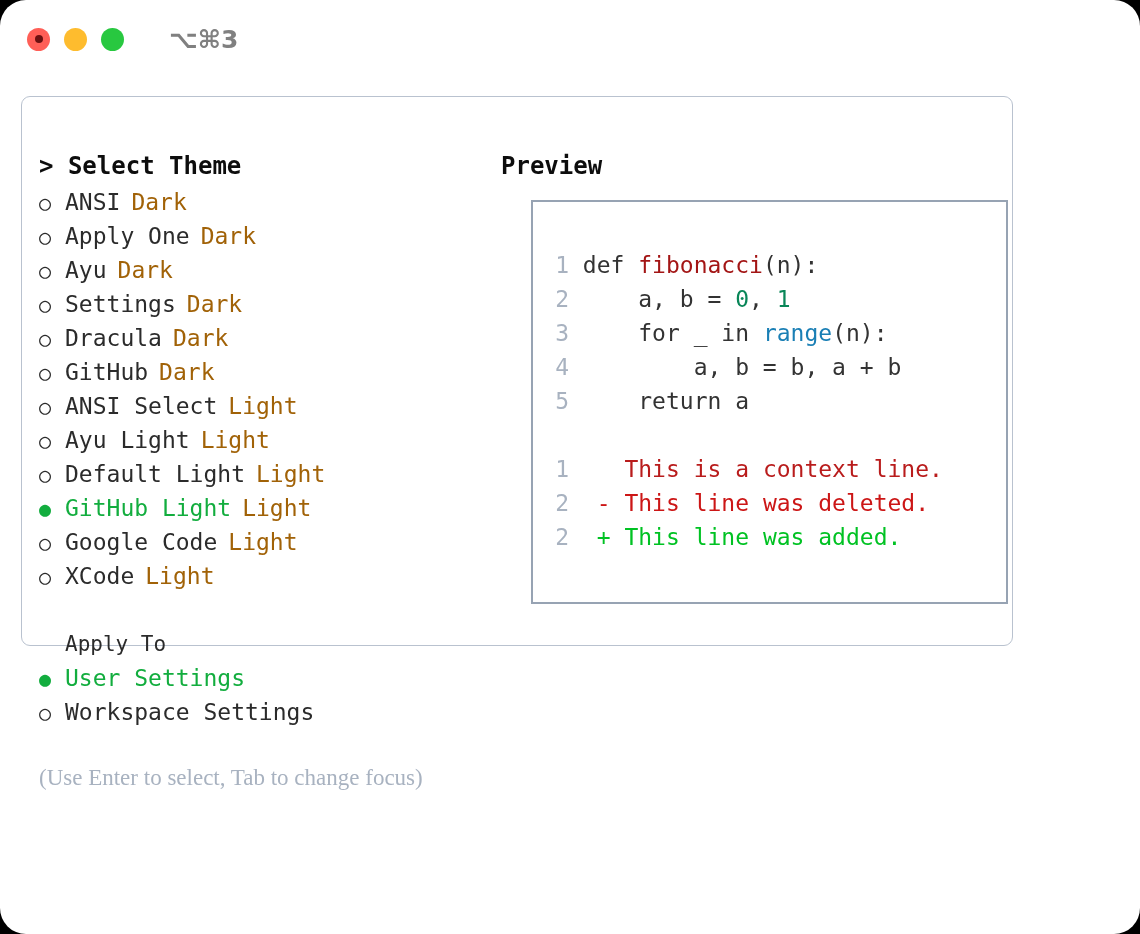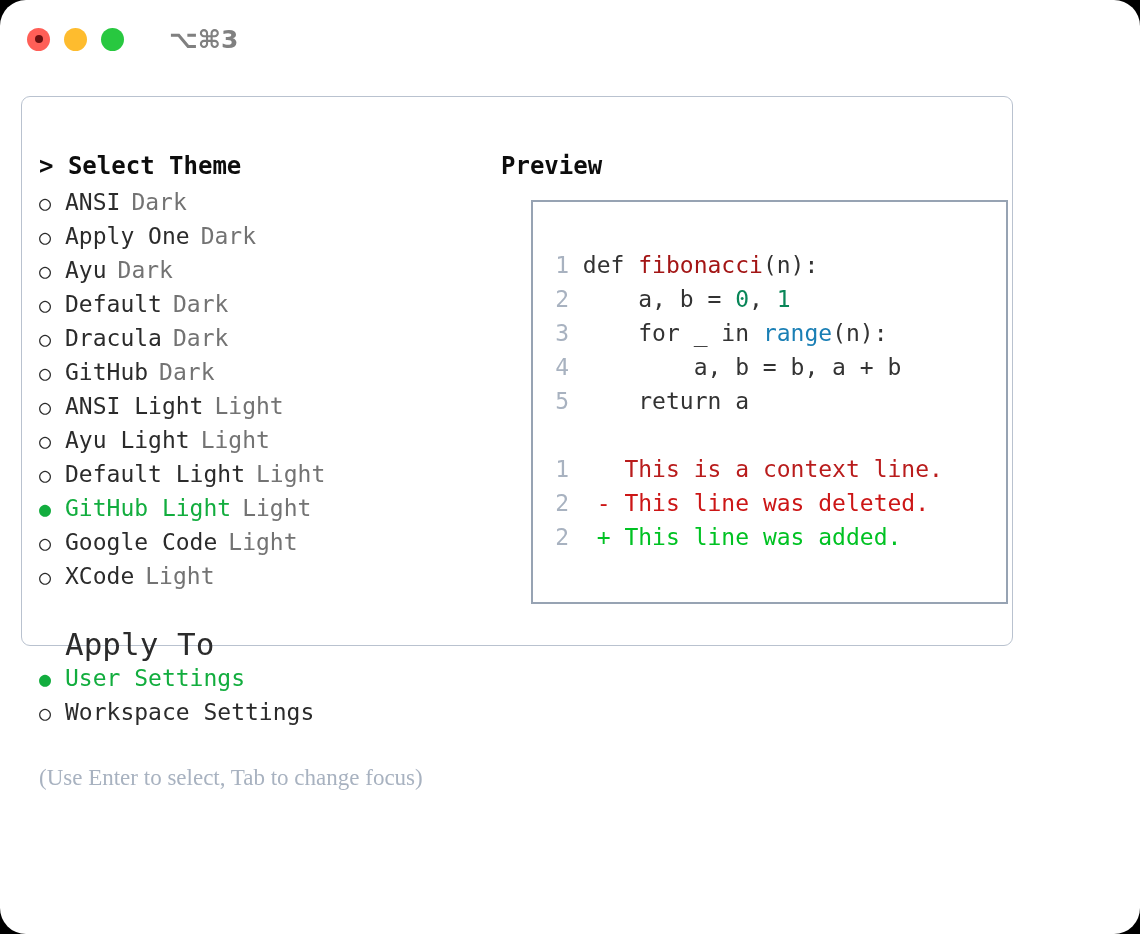--- a/index.html
+++ b/index.html
@@ -123,28 +123,28 @@
   .bullet {
     width: 26px;
     flex: 0 0 26px;
     color: #2b2b2b;
     font-size: 20px;
   }
   .bullet.sel { color: #12ad3e; }
   .opt-label { color: #2b2b2b; }
   .opt.selected .opt-label { color: #12ad3e; }
   .opt-cat {
-    color: #737373;
+    color: #a16207;
     margin-left: 11px;
     text-align: right;
   }
 
   .section-head {
     height: 34px;
-    font-size: 31px;
+    font-size: 21px;
     line-height: 34px;
     color: #2b2b2b;
     padding-left: 26px;
     white-space: pre;
   }
   .spacer { height: 34px; }
 
   .hint {
     margin-top: 32px;
     font-size: 23px;
@@ -206,24 +206,24 @@
   <div class="dialog">
     <div class="columns">
 
       <div class="left-col">
         <div class="heading">&gt; Select Theme</div>
 
         <div class="opt-list" id="theme-list">
             <div class="opt"><span class="bullet">○</span><span class="opt-label">ANSI</span><span class="opt-cat">Dark</span></div>
             <div class="opt"><span class="bullet">○</span><span class="opt-label">Apply One</span><span class="opt-cat">Dark</span></div>
             <div class="opt"><span class="bullet">○</span><span class="opt-label">Ayu</span><span class="opt-cat">Dark</span></div>
-            <div class="opt"><span class="bullet">○</span><span class="opt-label">Default</span><span class="opt-cat">Dark</span></div>
+            <div class="opt"><span class="bullet">○</span><span class="opt-label">Settings</span><span class="opt-cat">Dark</span></div>
             <div class="opt"><span class="bullet">○</span><span class="opt-label">Dracula</span><span class="opt-cat">Dark</span></div>
             <div class="opt"><span class="bullet">○</span><span class="opt-label">GitHub</span><span class="opt-cat">Dark</span></div>
-            <div class="opt"><span class="bullet">○</span><span class="opt-label">ANSI Light</span><span class="opt-cat">Light</span></div>
+            <div class="opt"><span class="bullet">○</span><span class="opt-label">ANSI Select</span><span class="opt-cat">Light</span></div>
             <div class="opt"><span class="bullet">○</span><span class="opt-label">Ayu Light</span><span class="opt-cat">Light</span></div>
             <div class="opt"><span class="bullet">○</span><span class="opt-label">Default Light</span><span class="opt-cat">Light</span></div>
             <div class="opt selected"><span class="bullet sel">●</span><span class="opt-label">GitHub Light</span><span class="opt-cat">Light</span></div>
             <div class="opt"><span class="bullet">○</span><span class="opt-label">Google Code</span><span class="opt-cat">Light</span></div>
             <div class="opt"><span class="bullet">○</span><span class="opt-label">XCode</span><span class="opt-cat">Light</span></div>
           </div>
 
         <div class="spacer"></div>
 
         <div class="section-head">Apply To</div>

